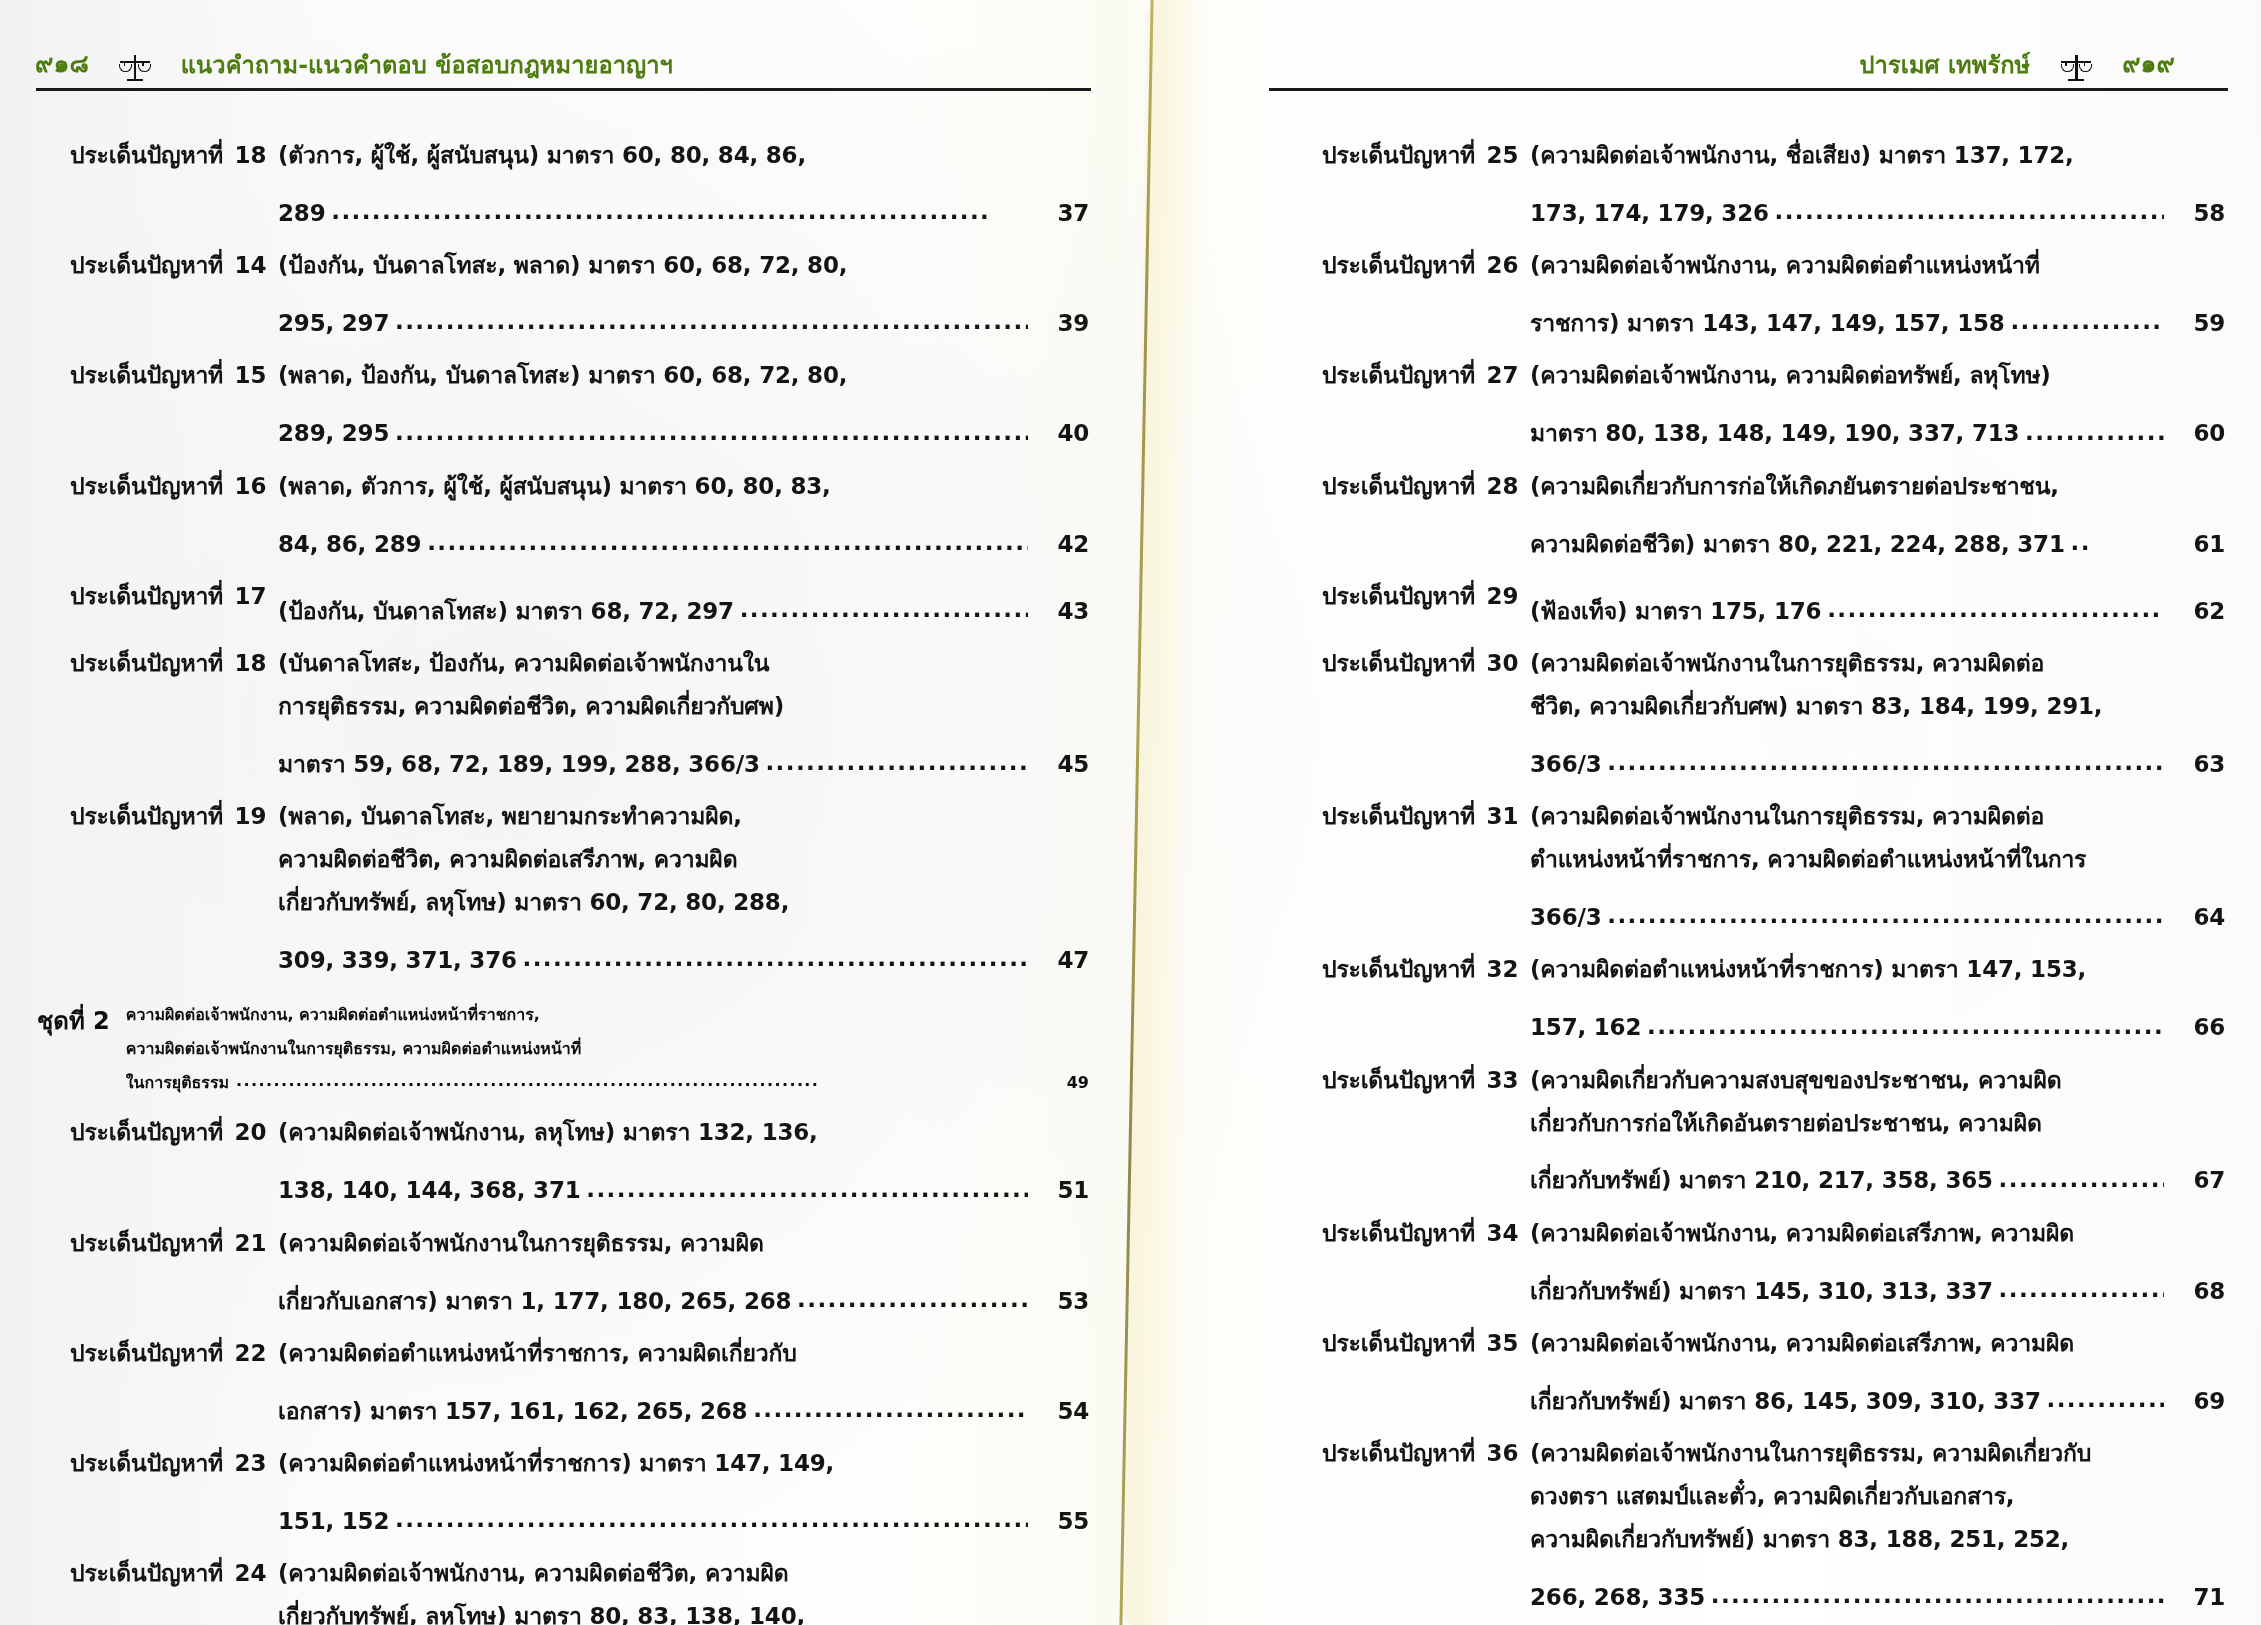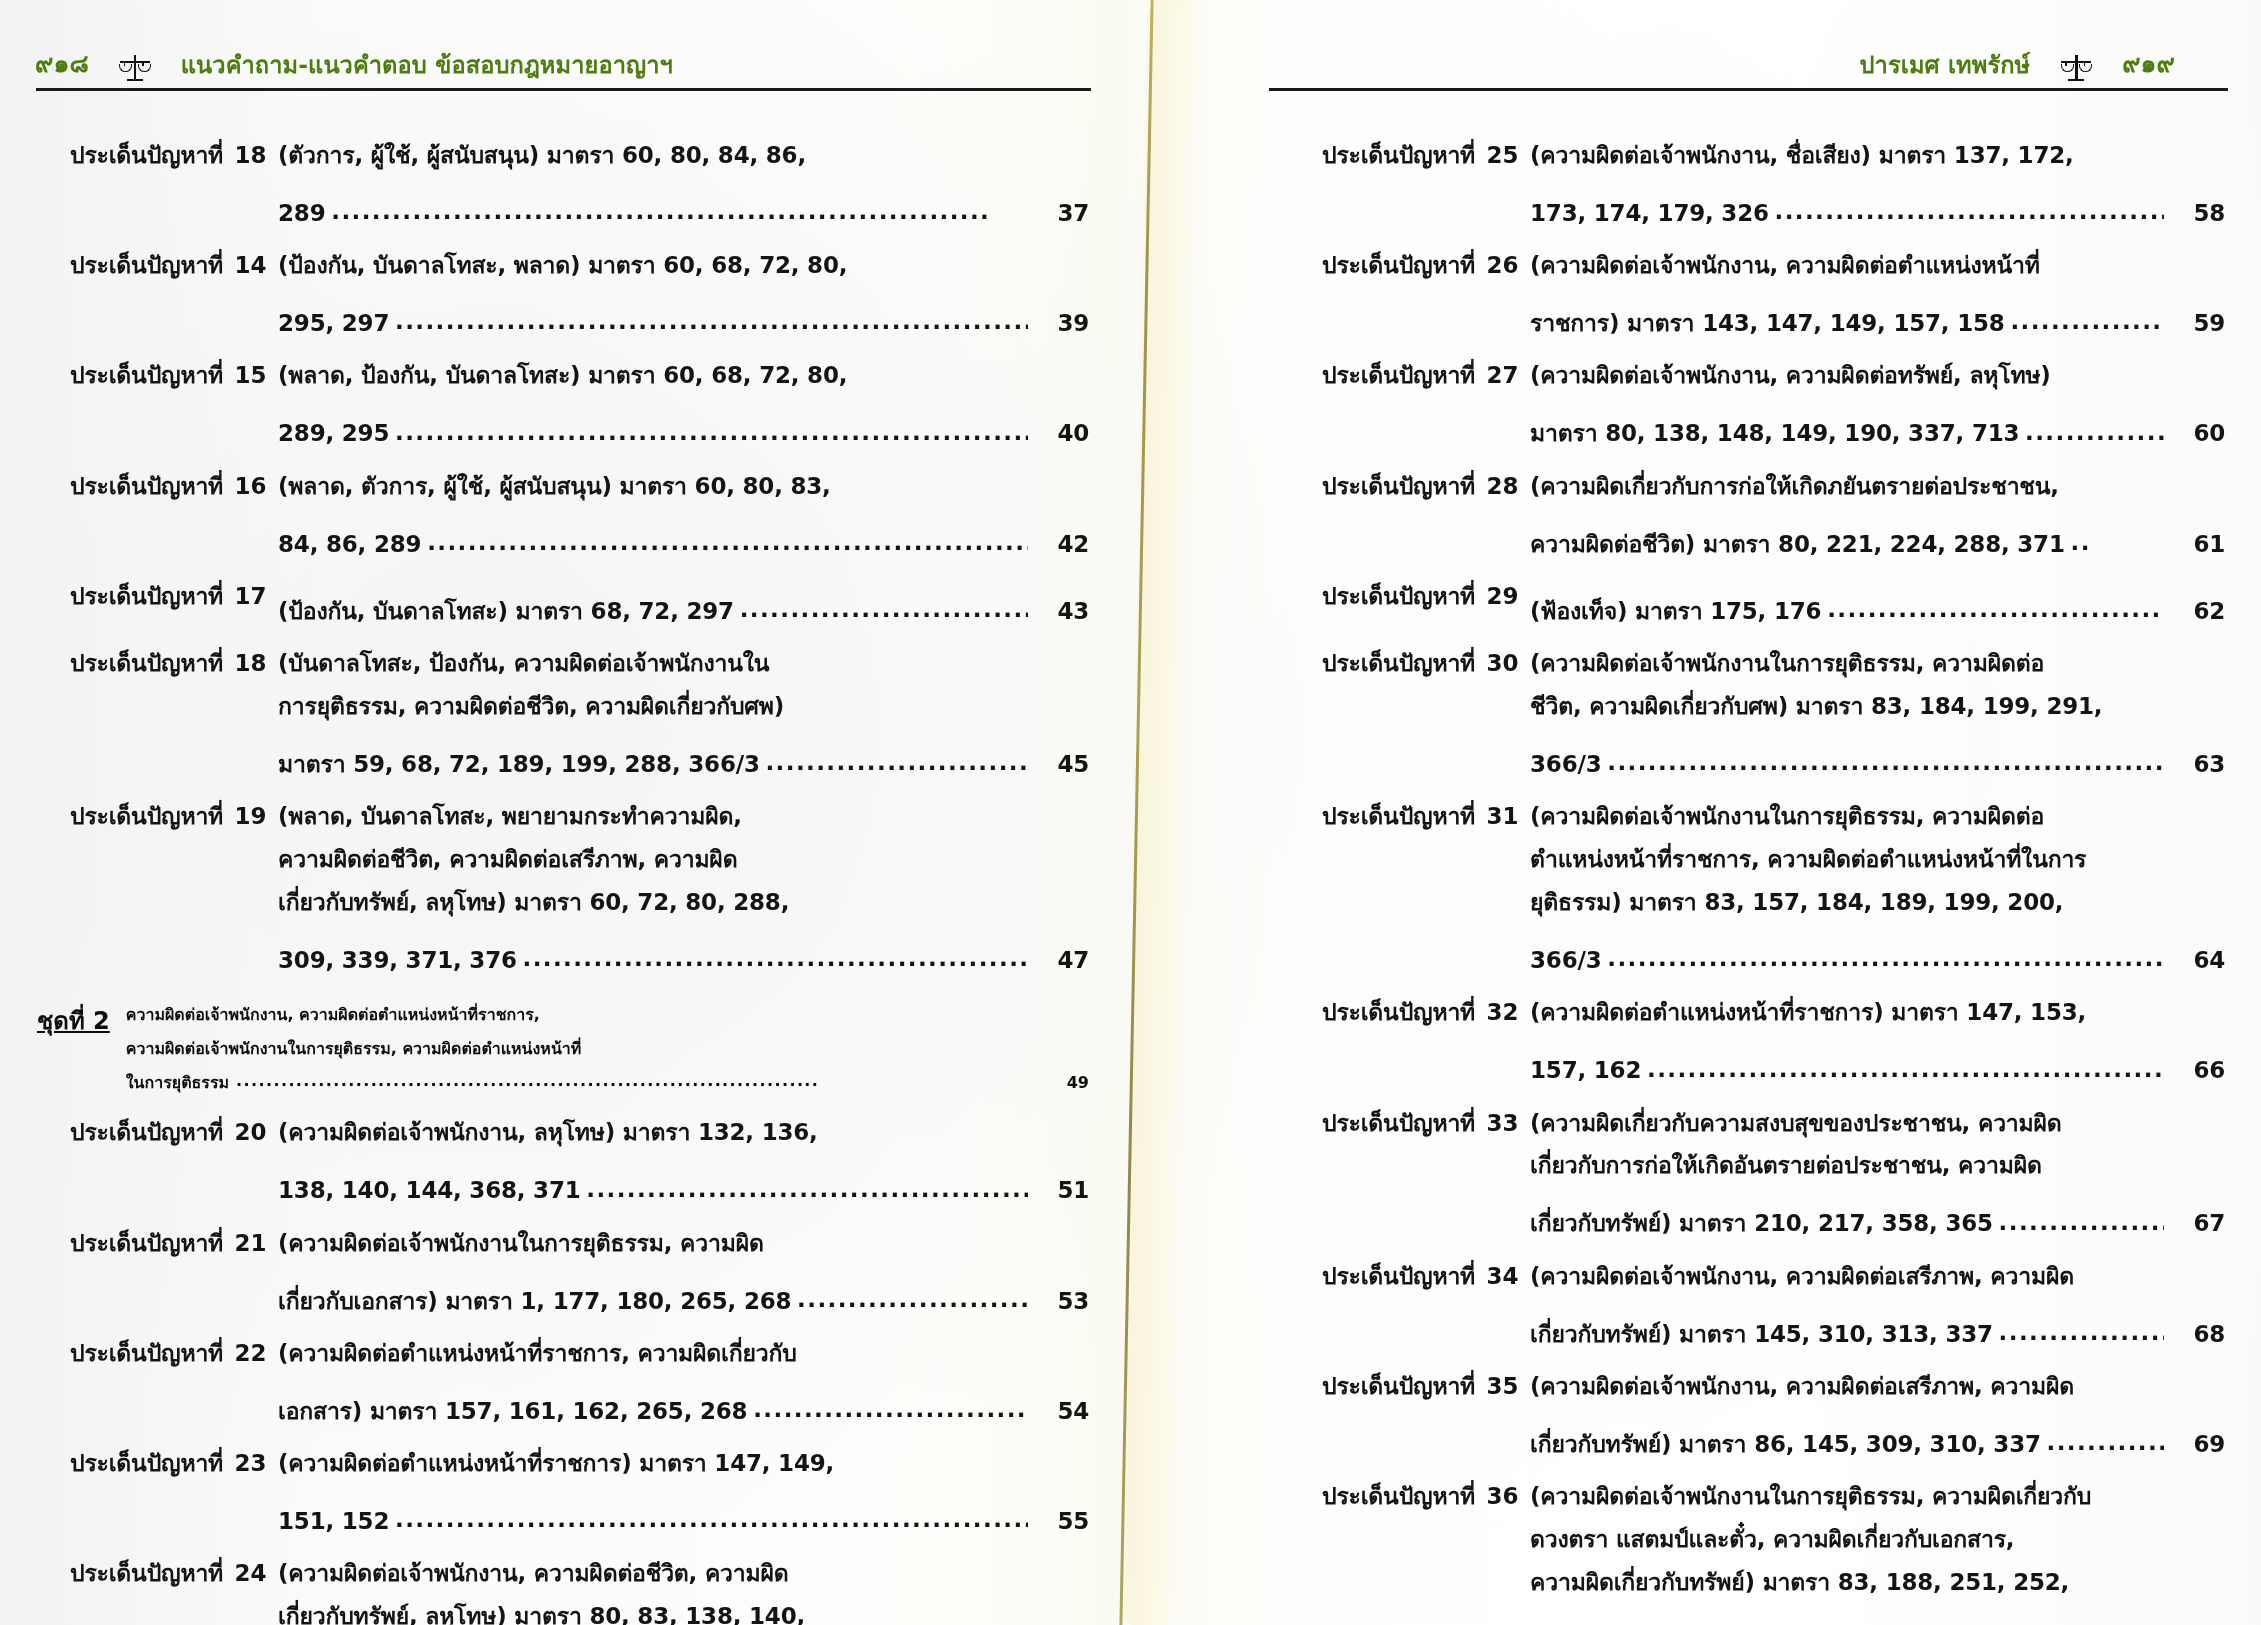--- a/index.html
+++ b/index.html
@@ -215,21 +215,20 @@
     margin: 25px 0 19.6px -33px;
   }
   .section .setlabel {
     flex: 0 0 auto;
     font-size: 24px;
     font-weight: 700;
     color: #0d0d0d;
     white-space: nowrap;
     line-height: 1.55;
     padding-right: 16px;
-    text-decoration: underline;
   }
   .section .body { flex: 1 1 auto; min-width: 0; }
   .section .line {
     display: flex;
     align-items: baseline;
     font-size: 16px;
     font-weight: 700;
     color: #0d0d0d;
     line-height: 1.55;
     margin-bottom: 9.2px;
@@ -644,25 +643,20 @@
           <span class="line nodots nopg">
               <span class="txt">(ความผิดต่อเจ้าพนักงานในการยุติธรรม, ความผิดต่อ</span>
               <span class="dots">....</span>
               <span class="pg"></span>
             </span>
           <span class="line nodots nopg">
               <span class="txt">ตำแหน่งหน้าที่ราชการ, ความผิดต่อตำแหน่งหน้าที่ในการ</span>
               <span class="dots">....</span>
               <span class="pg"></span>
             </span>
-          <span class="line nodots nopg">
-              <span class="txt">ยุติธรรม) มาตรา 83, 157, 184, 189, 199, 200,</span>
-              <span class="dots">....</span>
-              <span class="pg"></span>
-            </span>
           <span class="line">
               <span class="txt">366/3</span>
               <span class="dots">.................................................................</span>
               <span class="pg">64</span>
             </span>
         </span>
       </div>
 
       <div class="entry">
         <span class="label">ประเด็นปัญหาที่</span>

